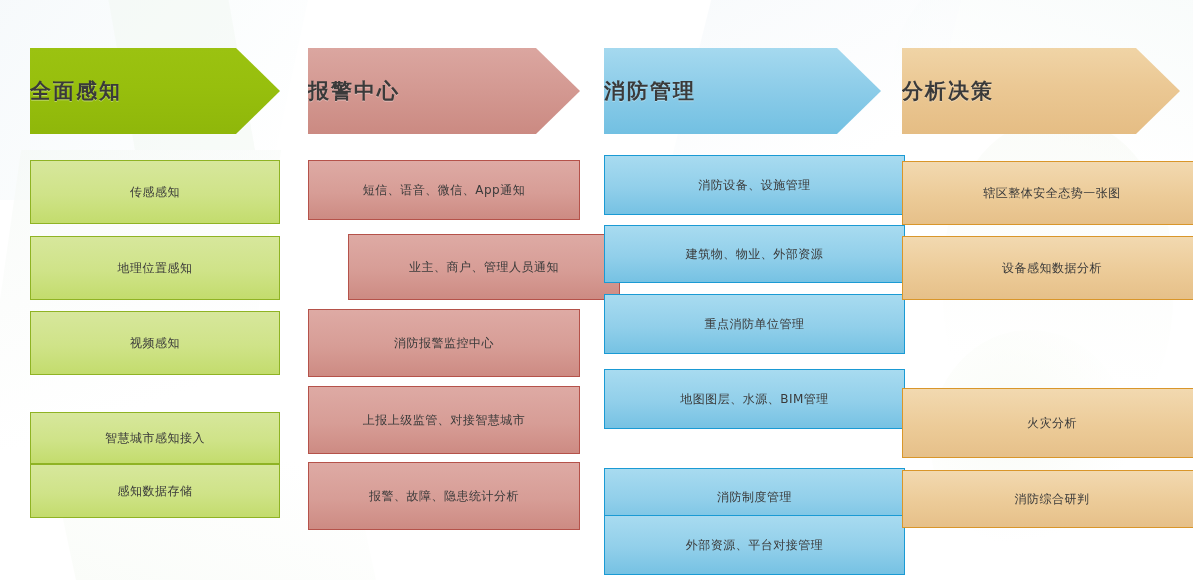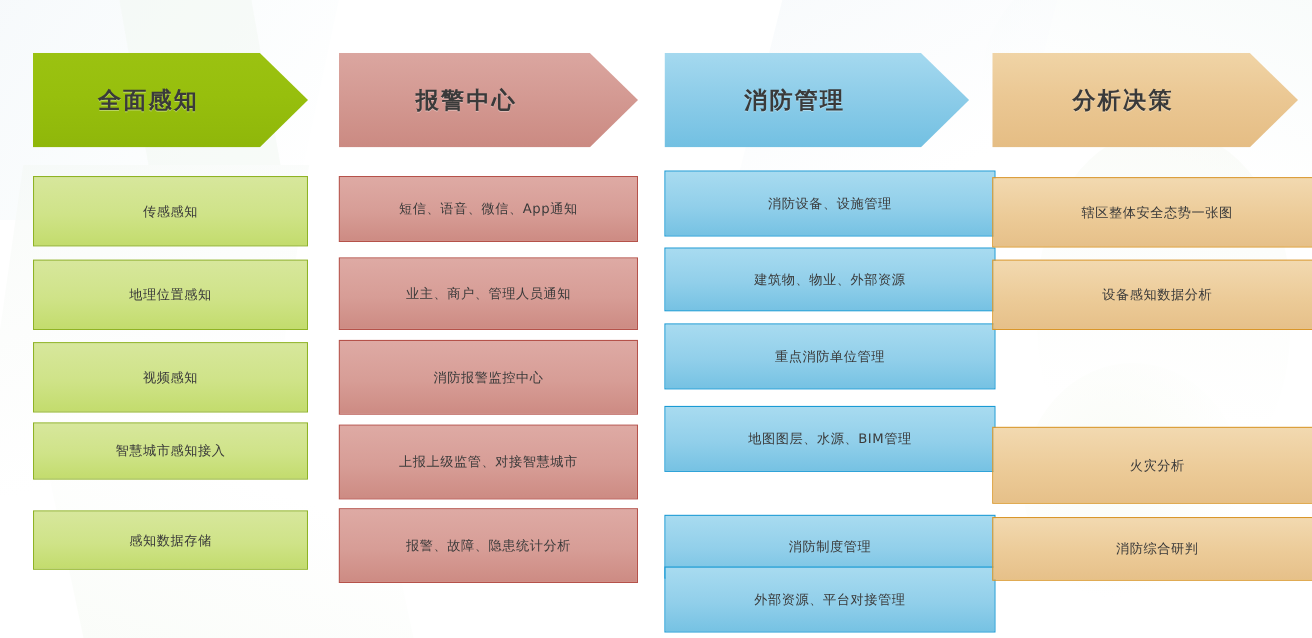--- a/index.html
+++ b/index.html
@@ -90,21 +90,20 @@
   }
 
   
   .arrow-header {
     position: absolute;
     left: 0;
     top: 48px;
     height: 86px;
     display: flex;
     align-items: center;
-    justify-content: center;
     -webkit-clip-path: polygon(0 0, calc(100% - 44px) 0, 100% 50%, calc(100% - 44px) 100%, 0 100%);
     clip-path: polygon(0 0, calc(100% - 44px) 0, 100% 50%, calc(100% - 44px) 100%, 0 100%);
     box-sizing: border-box;
   }
   .arrow-header .arrow-label {
     font-size: 21px;
     font-weight: bold;
     color: #3a3a3a;
     letter-spacing: 2px;
     margin-right: 40px;
@@ -200,36 +199,36 @@
     </div>
     <div class="item-box" style="top:160px;height:64px;">
       <span class="item-label">传感感知</span>
     </div>
     <div class="item-box" style="top:236px;height:64px;">
       <span class="item-label">地理位置感知</span>
     </div>
     <div class="item-box" style="top:311px;height:64px;">
       <span class="item-label">视频感知</span>
     </div>
-    <div class="item-box" style="top:384px;height:52px;">
+    <div class="item-box" style="top:412px;height:52px;">
       <span class="item-label">智慧城市感知接入</span>
     </div>
     <div class="item-box" style="top:464px;height:54px;">
       <span class="item-label">感知数据存储</span>
     </div>
   </div>
 
   <div class="column col2">
     <div class="arrow-header">
       <span class="arrow-label">报警中心</span>
     </div>
     <div class="item-box" style="top:160px;height:60px;">
       <span class="item-label">短信、语音、微信、App通知</span>
     </div>
-    <div class="item-box" style="top:234px;height:66px;">
+    <div class="item-box" style="top:234px;height:66px;margin-left:40px;">
       <span class="item-label">业主、商户、管理人员通知</span>
     </div>
     <div class="item-box" style="top:309px;height:68px;">
       <span class="item-label">消防报警监控中心</span>
     </div>
     <div class="item-box" style="top:462px;height:68px;">
       <span class="item-label">报警、故障、隐患统计分析</span>
     </div>
     <div class="item-box" style="top:386px;height:68px;">
       <span class="item-label">上报上级监管、对接智慧城市</span>

